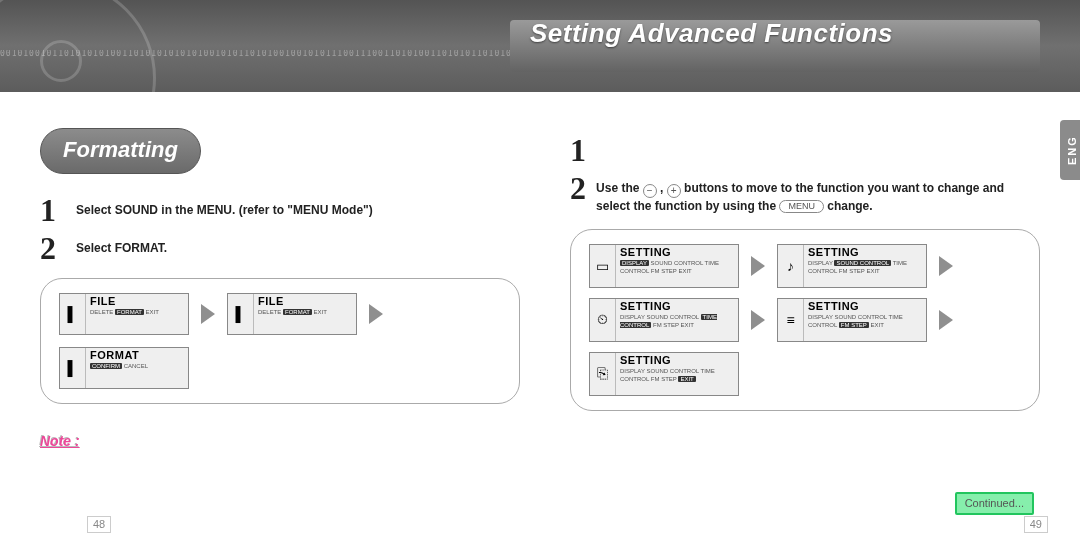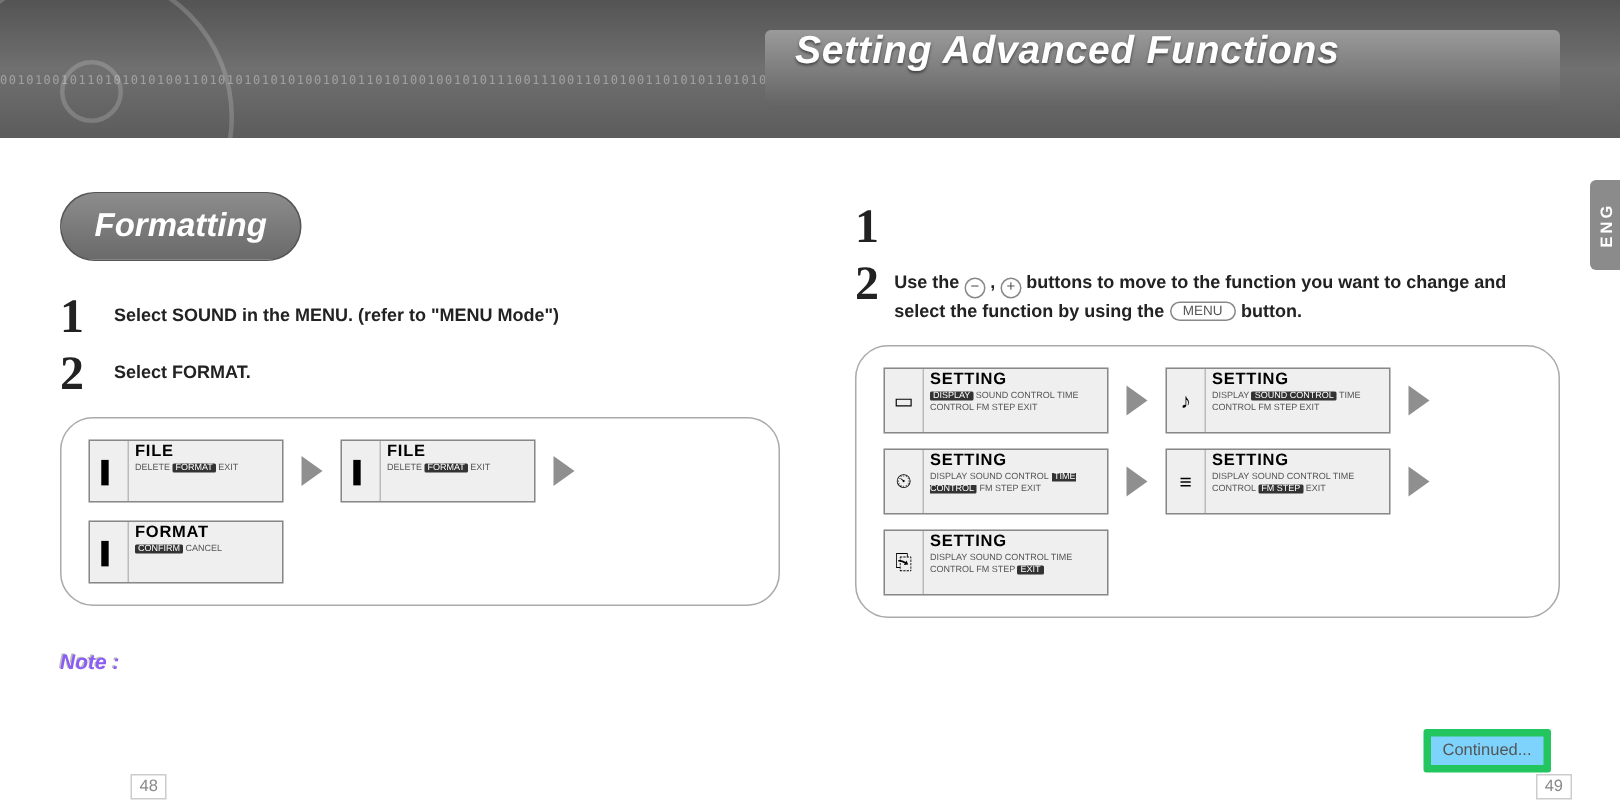--- a/index.html
+++ b/index.html
@@ -40,25 +40,25 @@
   .lcd .opts .sel { background:#333; color:#fff; padding:0 2px; border-radius:1px; }
   .arrow { width:0; height:0; border-top:10px solid transparent; border-bottom:10px solid transparent; border-left:14px solid #8f8f8f; }
 
   
   .inline-btn { display:inline-block; border:1px solid #888; border-radius:10px; font:9px/1 Arial; padding:1px 8px; vertical-align:1px; color:#555; }
   .circ { display:inline-block; width:14px; height:14px; border:1px solid #888; border-radius:50%; font:10px/12px Arial; text-align:center; vertical-align:-2px; color:#555; }
 
   .screens.grid { row-gap:10px; }
 
   
-  .note { margin-top:30px; font:italic 700 14px/1 Arial; color:#8b5cf6; text-shadow:1px 1px 0 #fff, -1px -1px 0 #bbb; }
+  .note { margin-top:30px; font:italic 700 14px/1 Arial; color:#ec4899; text-shadow:1px 1px 0 #fff, -1px -1px 0 #bbb;text-decoration:underline; }
 
   
   .eng-tab { position:absolute; right:-4px; top:120px; width:24px; height:60px; background:#8b8b8b; color:#fff; font:700 11px/1 Arial; display:flex; align-items:center; justify-content:center; writing-mode:vertical-rl; transform:rotate(180deg); border-radius:0 4px 4px 0; letter-spacing:2px; }
-  .cont { position:absolute; right:46px; bottom:24px; border:5px solid #22c55e; background:#7dd3fc; font:11px/1 Arial; color:#555; padding:4px 8px; border-radius:2px; }
+  .cont { position:absolute; right:46px; bottom:24px; border:2px solid #22c55e; background:#86efac; font:11px/1 Arial; color:#555; padding:4px 8px; border-radius:2px; }
   .pgno { position:absolute; bottom:6px; font:11px/1 Arial; color:#888; border:1px solid #ccc; padding:2px 5px; }
   .pgno.l { left:44px;margin-left:43px; } .pgno.r { right:32px; }
 
   
   .lcd.sm { width:150px; height:44px; }
 </style>
 </head>
 <body>
 
 <div class="banner">
@@ -116,21 +116,21 @@
   </div>
 
   <div class="step">
     <div class="num">2</div>
     <div class="txt">
       <span>Use the </span>
       <span class="circ">−</span> ,
       <span class="circ">+</span>
       <span> buttons to move to the function you want to change and select the function by using the </span>
       <span class="inline-btn">MENU</span>
-      <span> button.</span>
+      <span> change.</span>
     </div>
   </div>
 
   <div class="screens grid" id="right-screens">
       <div class="lcd sm">
         <div class="ico">▭</div>
         <div class="body">
           <div class="hd">SETTING</div>
           <div class="opts"><span class="sel">DISPLAY</span> <span>SOUND CONTROL</span> <span>TIME CONTROL</span> <span>FM STEP</span> <span>EXIT</span> </div>
         </div>

